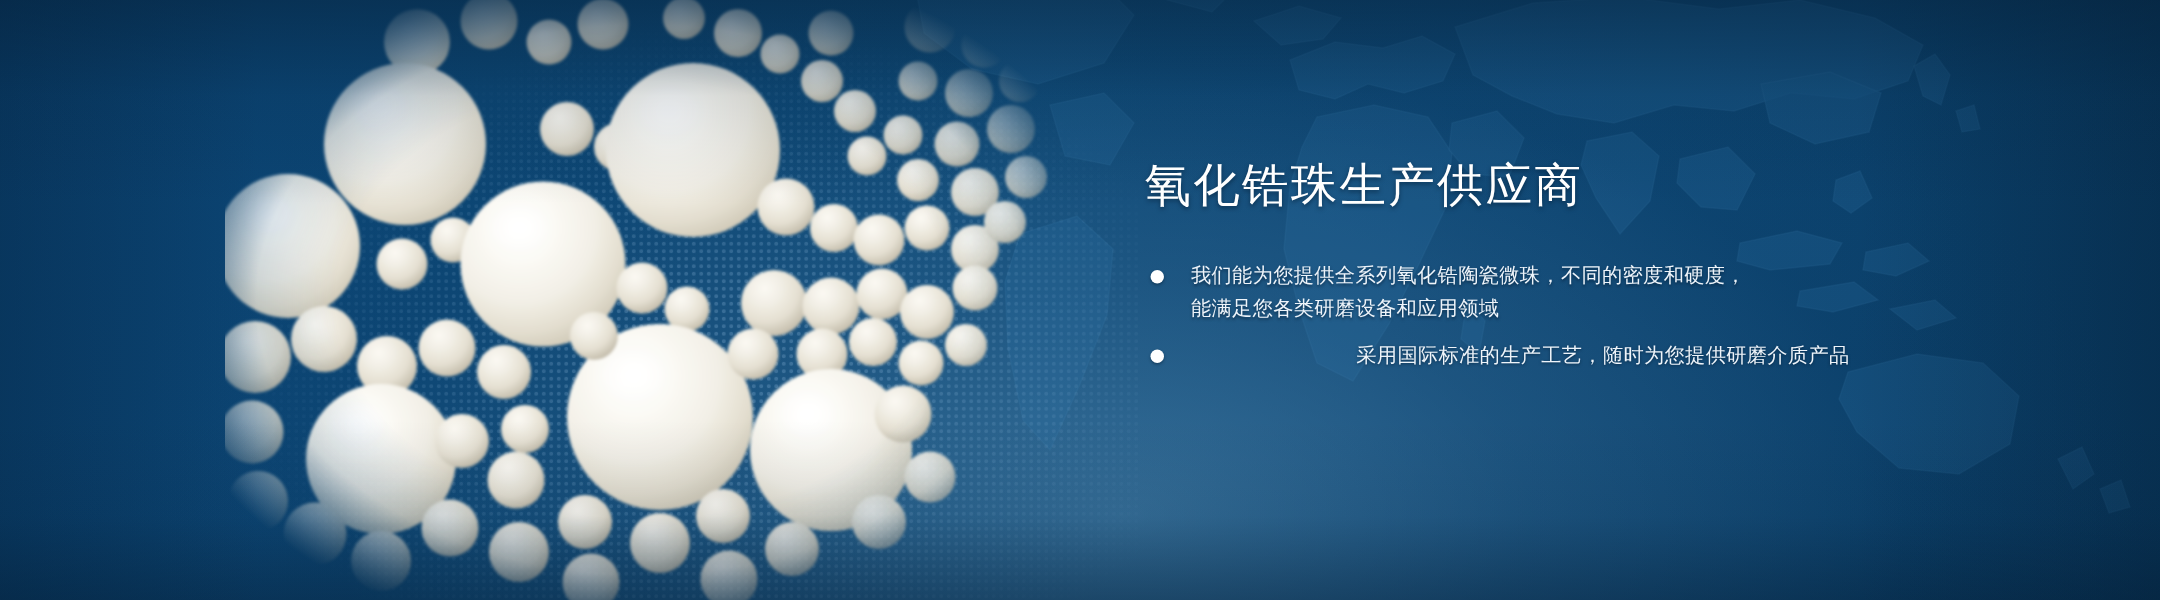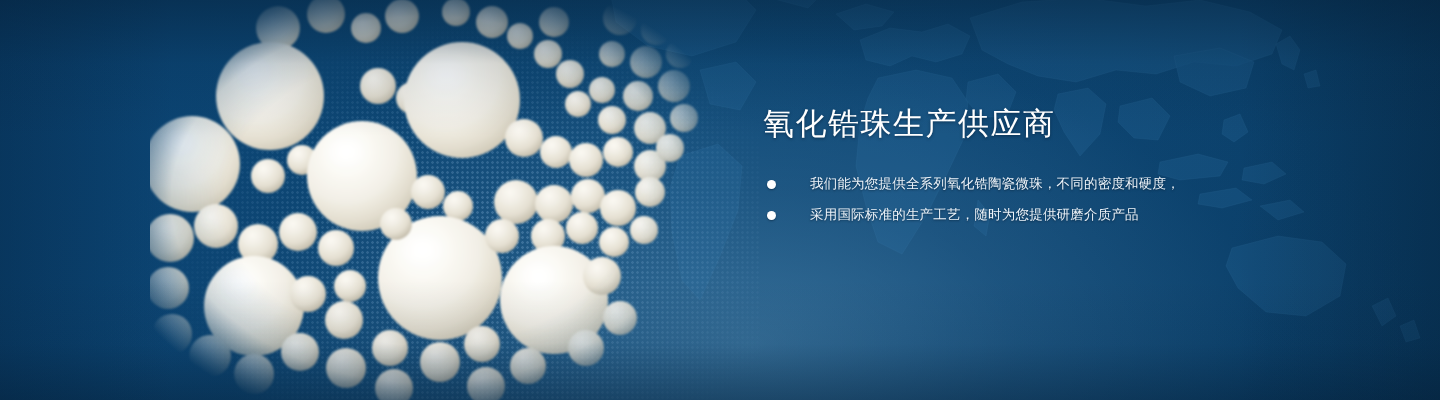--- a/index.html
+++ b/index.html
@@ -111,32 +111,32 @@
   .bullet {
     position: relative;
     padding-left: 27px;
     margin-bottom: 9px;
     font-size: 13.5px;
     line-height: 22px;
     color: #eef4fa;
     text-shadow: 0 1px 2px rgba(3,24,44,0.6);
     letter-spacing: 0.2px;
   }
-  .bullet:last-child { margin-bottom: 0; }
+  .bullet:last-child { margin-bottom: 0; text-align: right; }
   .bullet .dot {
     position: absolute;
     left: 0;
     top: 7px;
     width: 9px;
     height: 9px;
     border-radius: 50%;
     background: #ffffff;
     box-shadow: 0 1px 2px rgba(3,24,44,0.45);
   }
-  .bullet .line { display: block; margin-left: 16px; }
+  .bullet .line { display: block; }
 </style>
 </head>
 <body>
 
 <div class="banner">
 
   <div class="bg-base"></div>
 
   <div class="bg-map">
     <svg viewBox="0 0 900 420" preserveAspectRatio="xMidYMid slice" aria-hidden="true">
@@ -324,20 +324,21 @@
   <div class="bg-vignette"></div>
 
   <div class="copy">
     <h1 class="headline">氧化锆珠生产供应商</h1>
 
     <ul class="bullets">
 
       <li class="bullet">
         <span class="dot"></span>
         <span class="line">我们能为您提供全系列氧化锆陶瓷微珠，不同的密度和硬度，</span>
+        <span class="line">能满足您各类研磨设备和应用领域</span>
       </li>
 
 
       <li class="bullet">
         <span class="dot"></span>
         <span class="line">采用国际标准的生产工艺，随时为您提供研磨介质产品</span>
       </li>
 
     </ul>
   </div>

